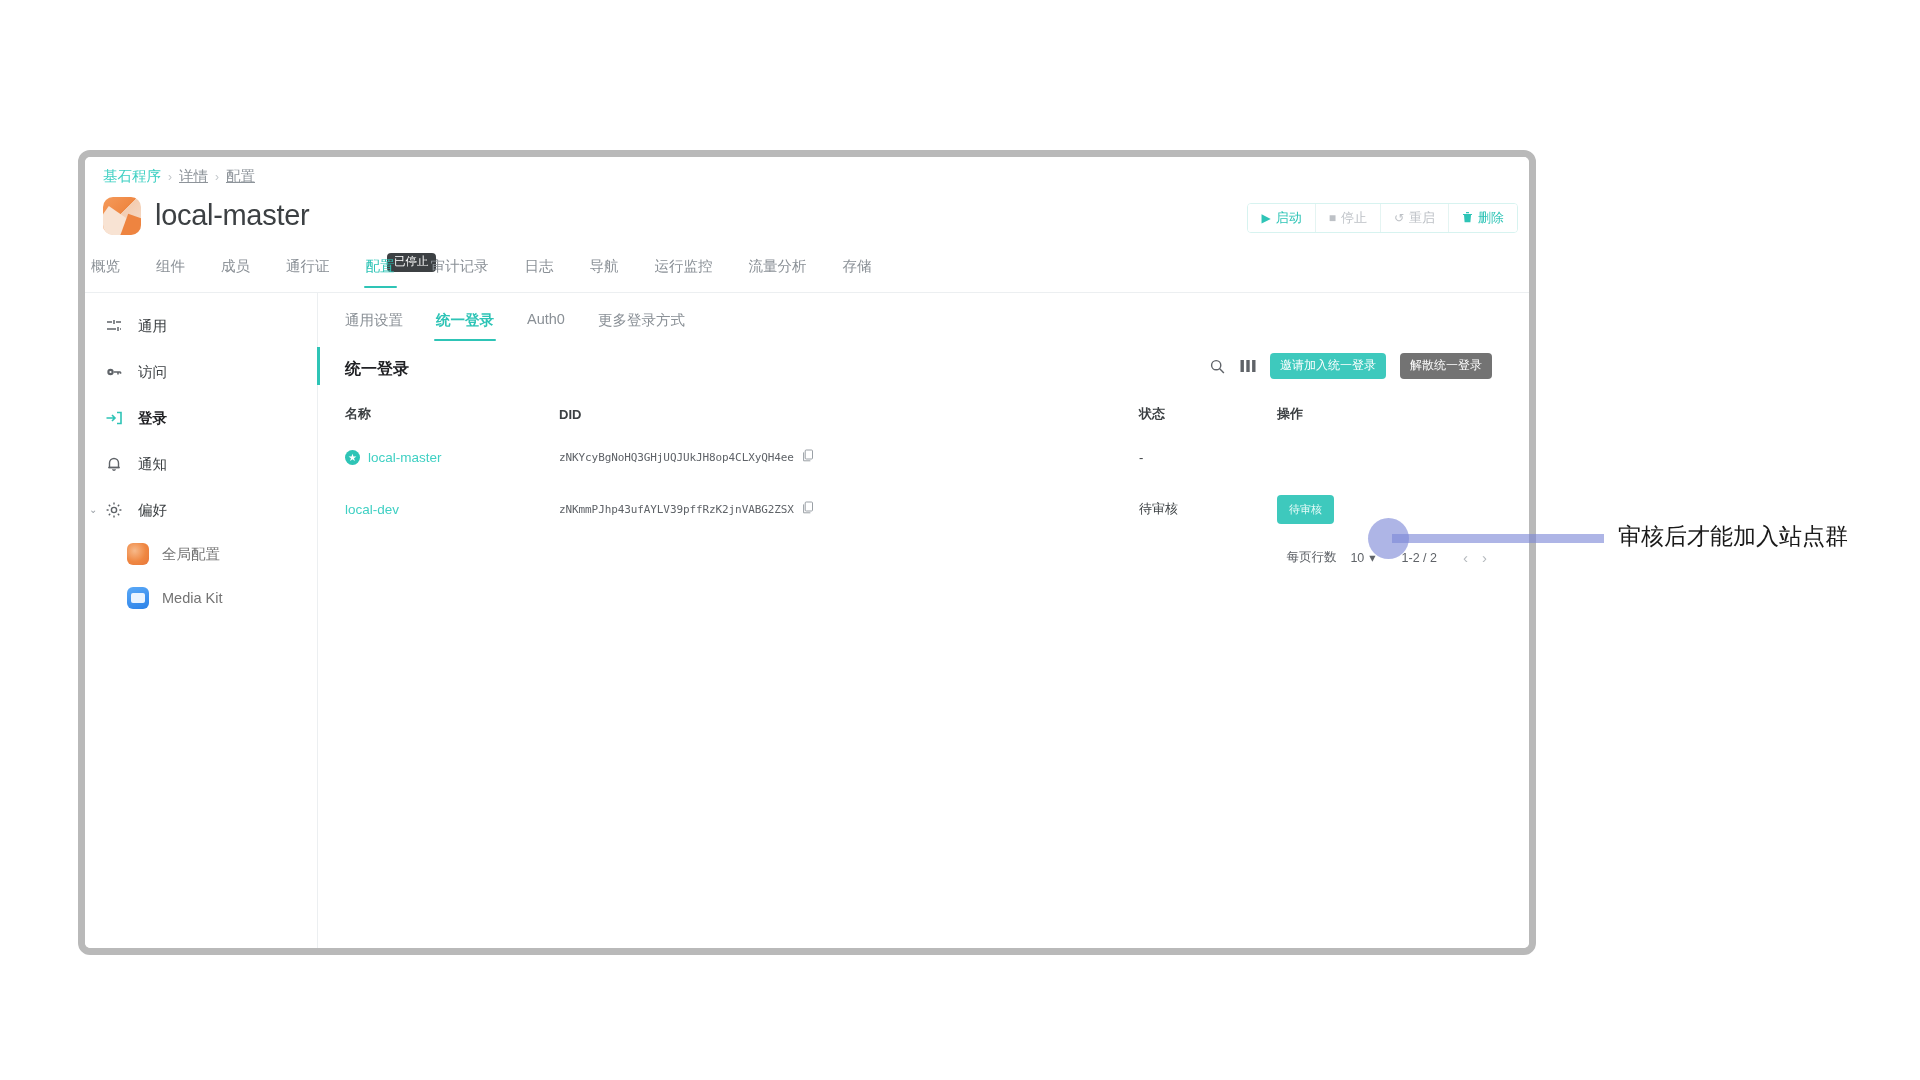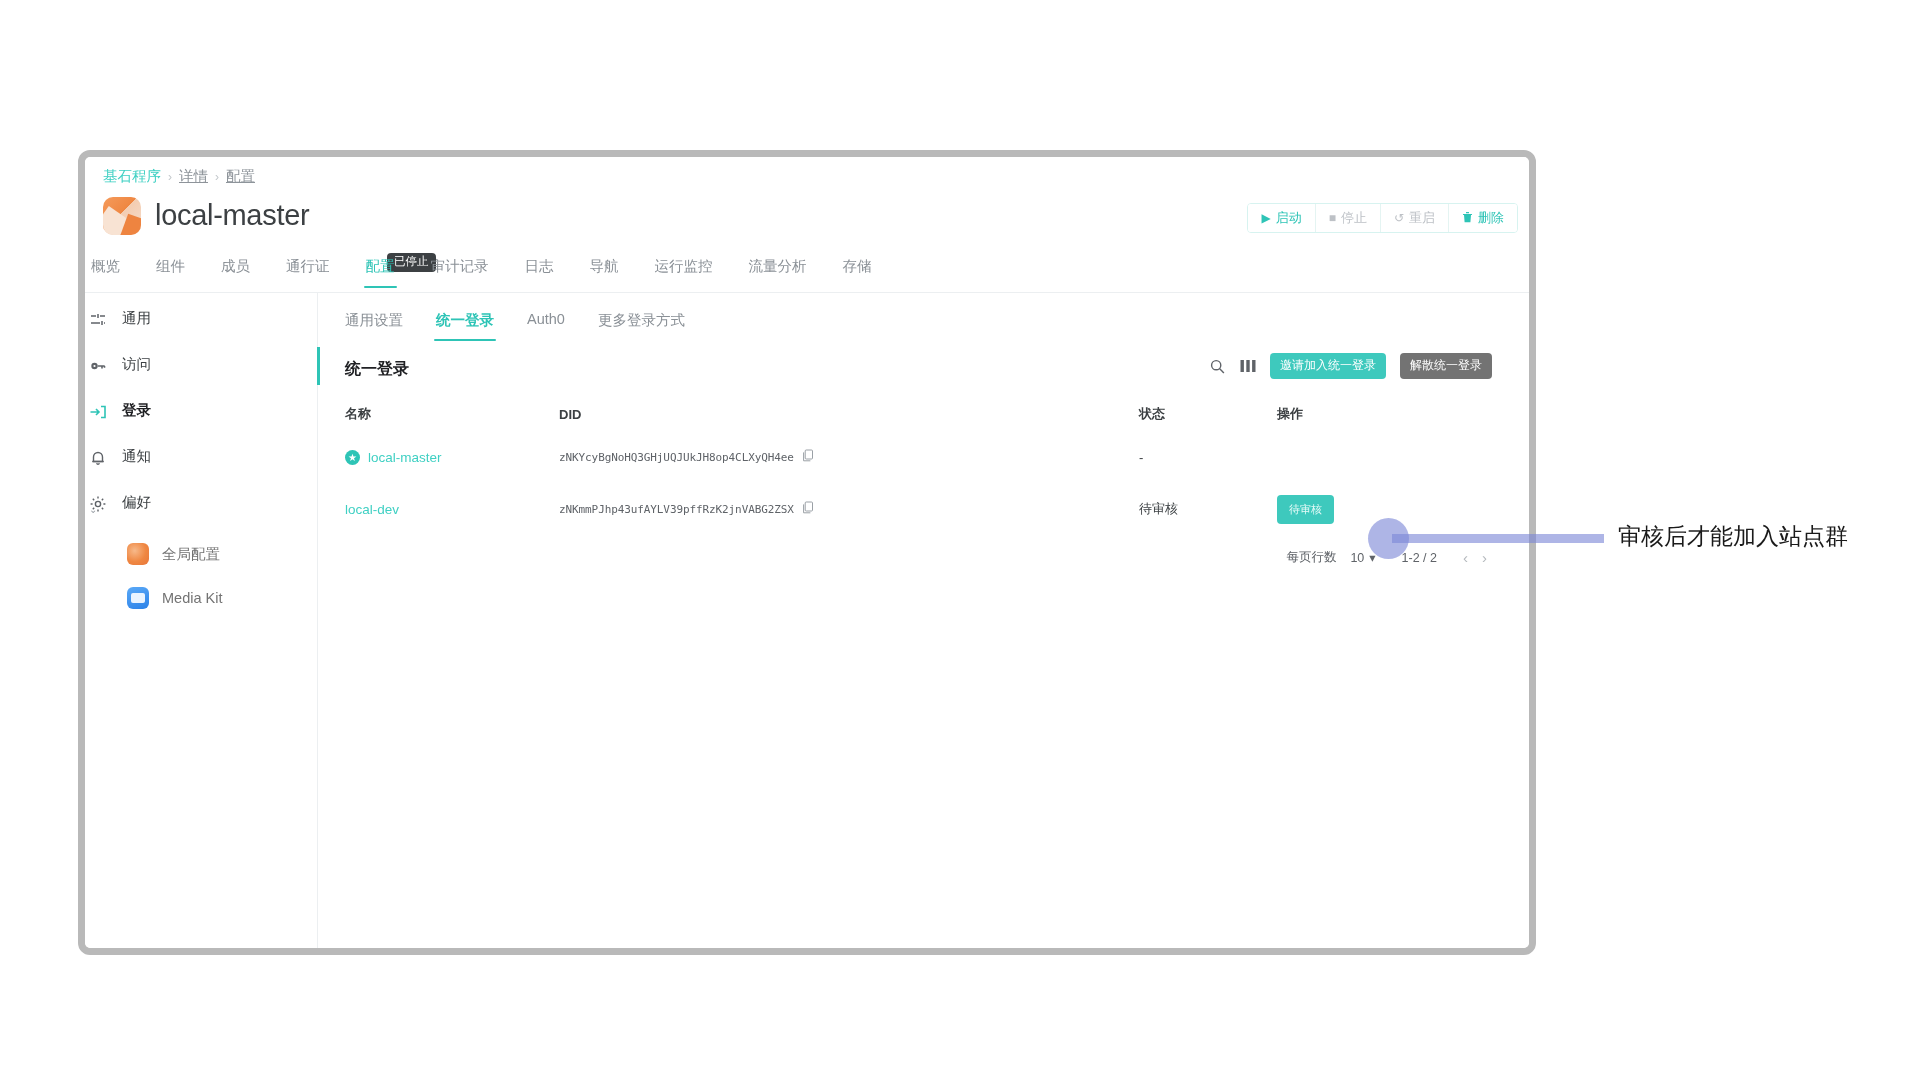--- a/index.html
+++ b/index.html
@@ -109,22 +109,22 @@
   }
 
   
   #sidebar {
     position: absolute; left: 0; top: 136px;
     width: 233px; bottom: 0;
     border-right: 1px solid #eceff1;
     padding-top: 16px;
   }
   .side-item {
-    position: relative; display: flex; 
-    height: 34px; padding-left: 2px; margin-bottom: 12px;
+    position: relative; display: flex; align-items: center;
+    height: 34px; padding-left: 18px; margin-bottom: 12px;
     cursor: pointer;
   }
   .side-item .side-icon {
     width: 22px; height: 22px; margin-right: 13px;
     display: flex; align-items: center; justify-content: center;
     color: #5f6368; flex: none;
   }
   .side-item .side-label { font-size: 14.5px; color: #3c4043; }
   .side-item.active .side-label { color: #202124; font-weight: bold; }
   .side-item.active .side-icon { color: #2ec4b6; }

